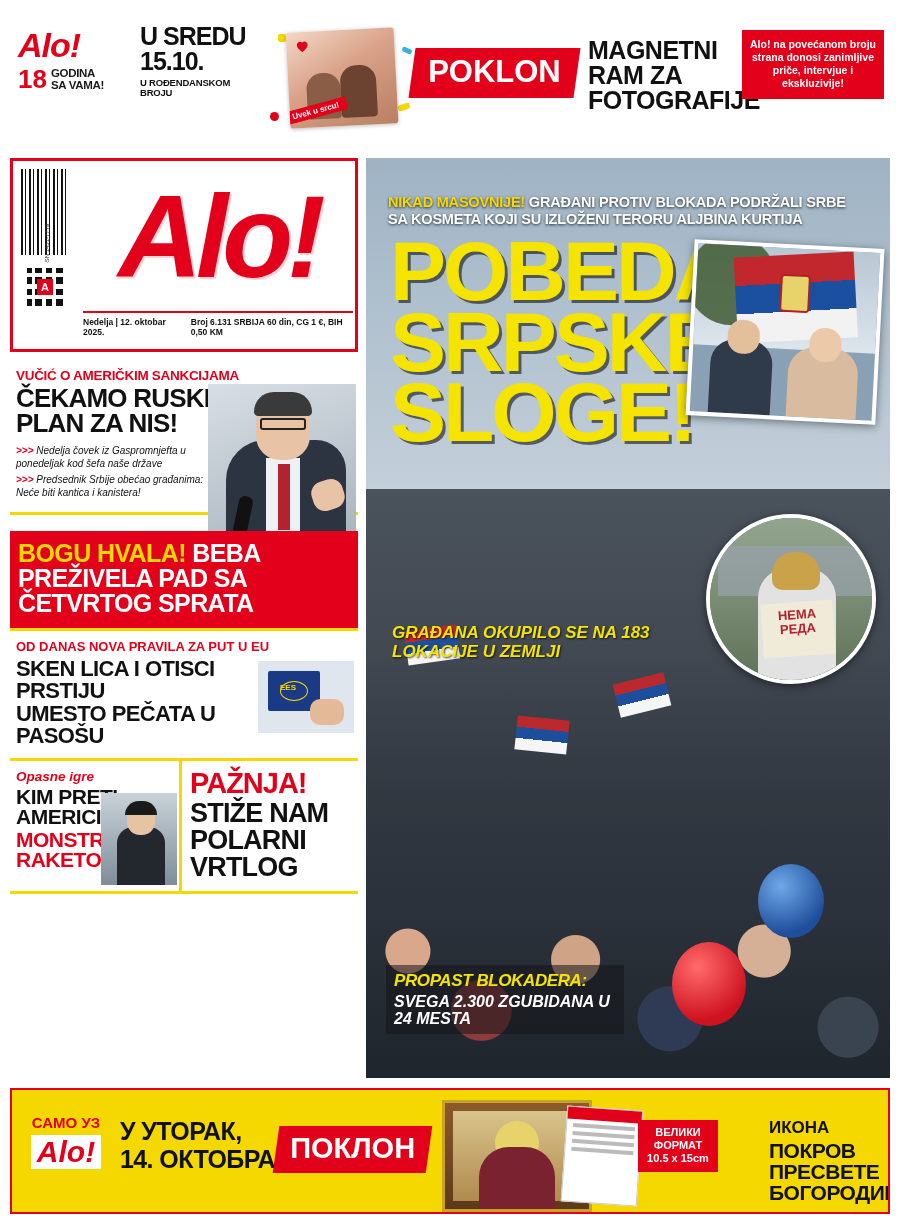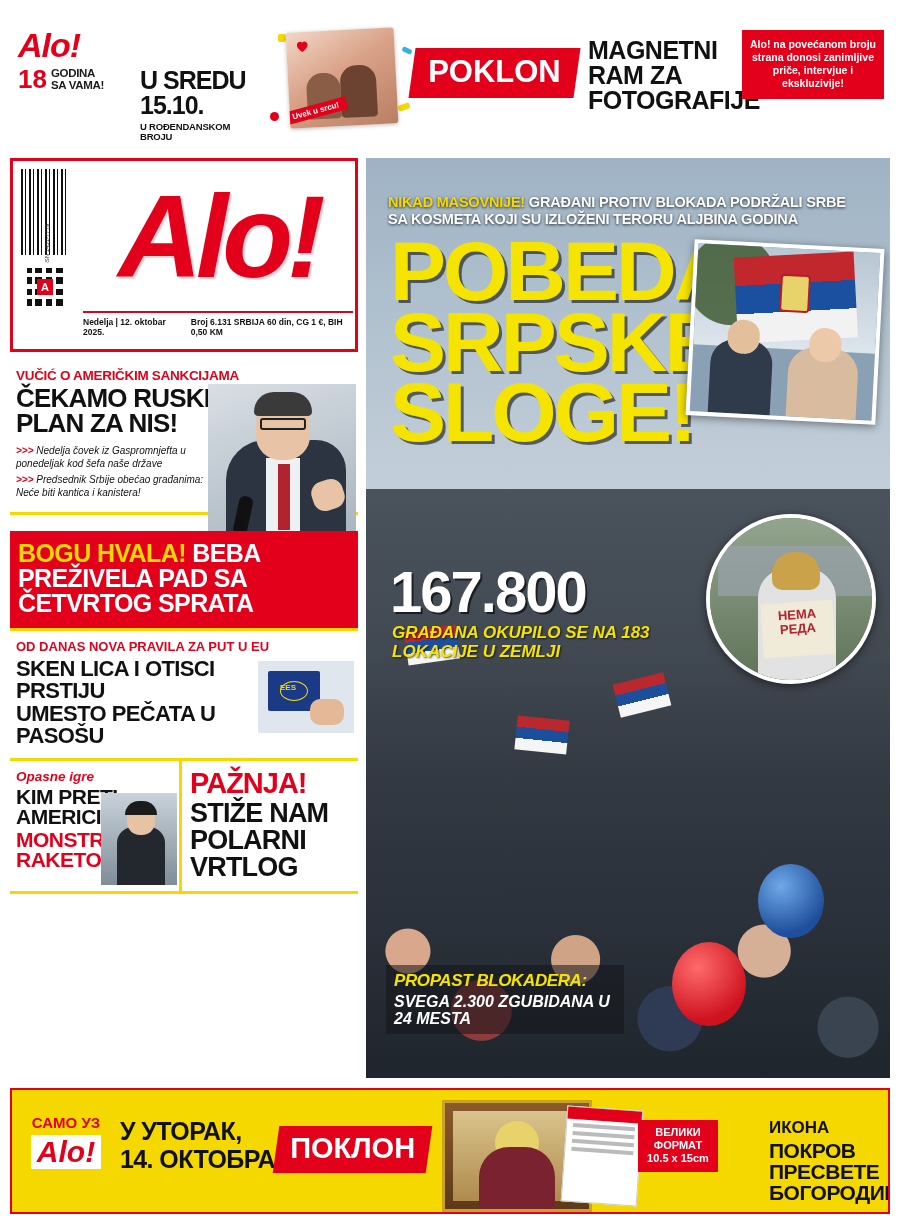--- a/index.html
+++ b/index.html
@@ -17,21 +17,21 @@
     position: absolute; top: 0; left: 0; width: 900px; height: 150px;
     background: #ffffff; display: flex; align-items: center;
   }
   .promo-logo { position: absolute; left: 18px; top: 28px; width: 110px; }
   .promo-logo .alo { color: #e2001a; font-weight: bold; font-size: 34px; font-style: italic; letter-spacing: -1px; line-height: 1; }
   .promo-logo .line18 { margin-top: 6px; display: flex; align-items: flex-start; gap: 4px; }
   .promo-logo .n18 { color: #e2001a; font-weight: bold; font-size: 26px; line-height: 0.85; }
   .promo-logo .gs { color: #1a1a1a; font-weight: bold; font-size: 11.5px; line-height: 1.02; letter-spacing: -0.3px; }
 
   .promo-date { position: absolute; left: 140px; top: 24px; width: 130px; color: #111; }
-  .promo-date .l1 { font-weight: bold; font-size: 25px; letter-spacing: -1px; line-height: 1; margin-top: 44px; }
+  .promo-date .l1 { font-weight: bold; font-size: 25px; letter-spacing: -1px; line-height: 1; }
   .promo-date .l2 { font-weight: bold; font-size: 25px; letter-spacing: -1px; line-height: 1; }
   .promo-date .l3 { font-size: 9.5px; font-weight: bold; line-height: 1.1; margin-top: 4px; letter-spacing: -0.2px; }
 
   .promo-photo {
     position: absolute; left: 288px; top: 30px; width: 108px; height: 96px;
     background: linear-gradient(150deg,#f2d7c6,#d9a187 45%,#b87f63);
     border-radius: 3px; overflow: hidden; transform: rotate(-3deg);
     box-shadow: 0 1px 4px rgba(0,0,0,0.25);
   }
   .promo-photo .heart { position: absolute; left: 8px; top: 6px; width: 16px; height: 16px; }
@@ -384,28 +384,27 @@
     <div class="sky"></div>
     <div class="crowd"></div>
     <div class="crowd2"></div>
     <div class="flag-sm" style="left:40px;top:470px;"></div>
     <div class="flag-sm" style="left:150px;top:560px;transform:rotate(6deg);"></div>
     <div class="flag-sm" style="left:250px;top:520px;transform:rotate(-14deg);"></div>
     <div class="balloon-red"></div>
     <div class="balloon-blue"></div>
 
     <div class="lead-kicker">
-      <span class="em">NIKAD MASOVNIJE!</span><span> GRAĐANI PROTIV BLOKADA PODRŽALI SRBE SA KOSMETA KOJI SU IZLOŽENI TERORU ALJBINA GODINA</span>
+      <span class="em">NIKAD MASOVNIJE!</span><span> GRAĐANI PROTIV BLOKADA PODRŽALI SRBE SA KOSMETA KOJI SU IZLOŽENI TERORU ALJBINA KURTIJA</span>
     </div>
 
     <div class="lead-title" style="white-space:pre-line">POBEDA
 SRPSKE
 SLOGE!</div>
 
-    <div class="big-number">167.800</div>
     <div class="big-sub">GRAĐANA OKUPILO SE NA 183 LOKACIJE U ZEMLJI</div>
 
     <div class="propast">
       <div class="t1">PROPAST BLOKADERA:</div>
       <div class="t2">SVEGA 2.300 ZGUBIDANA U 24 MESTA</div>
     </div>
 
     <div class="inset-photo">
       <div class="sky2"></div>
         <div class="tree"></div>

